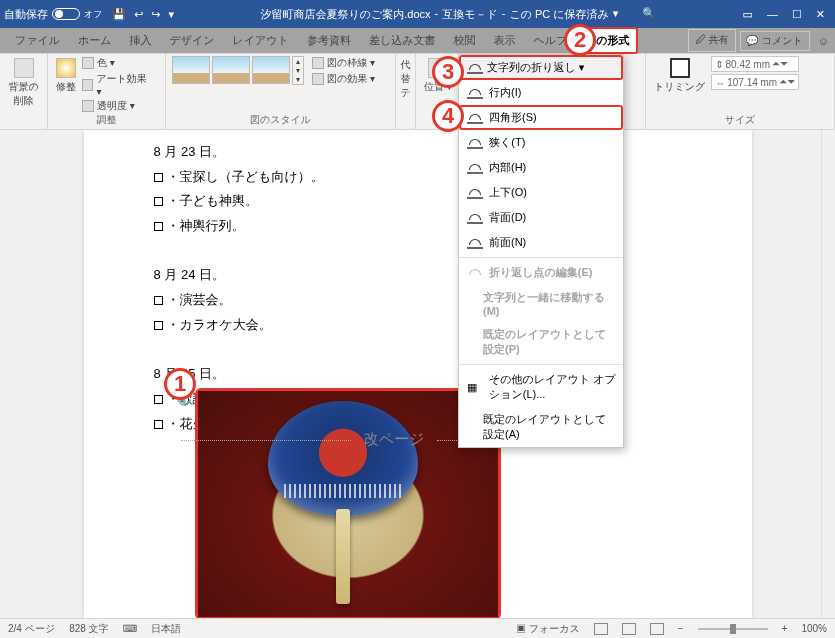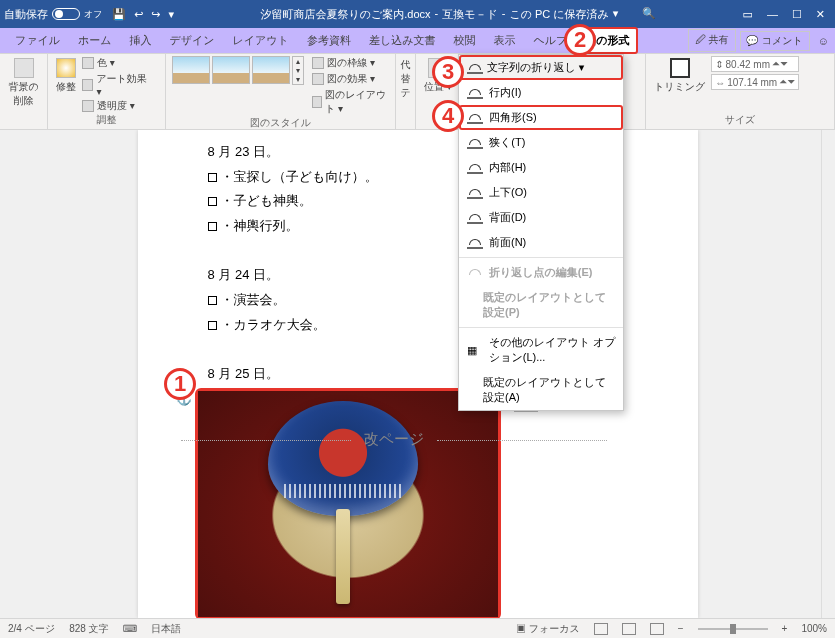--- a/index.html
+++ b/index.html
@@ -6,41 +6,41 @@
 body { width: 835px; height: 638px; background: #fff; overflow: hidden; position: relative; }
 
 .titlebar { height: 28px; background: #2b579a; color: #fff; display: flex; align-items: center; font-size: 11px; padding: 0 4px; }
 .titlebar .autosave { display: flex; align-items: center; gap: 4px; }
 .titlebar .toggle { width: 28px; height: 12px; border: 1px solid #fff; border-radius: 7px; position: relative; }
 .titlebar .toggle::after { content: ""; position: absolute; width: 8px; height: 8px; background: #fff; border-radius: 50%; top: 1px; left: 2px; }
 .titlebar .qat { display: flex; gap: 8px; margin-left: 10px; }
 .titlebar .title { flex: 1; text-align: center; display: flex; justify-content: center; gap: 4px; }
 .titlebar .winbtns { display: flex; gap: 14px; margin-right: 6px; }
 
-.ribbon-tabs { height: 26px; background: #c4b5fd; border-bottom: 1px solid #d6d6d6; display: flex; align-items: center; font-size: 11px; color: #444; padding: 0 6px; gap: 0; }
+.ribbon-tabs { height: 26px; background: #a3a3a3; border-bottom: 1px solid #d6d6d6; display: flex; align-items: center; font-size: 11px; color: #444; padding: 0 6px; gap: 0; }
 .ribbon-tabs .tab { padding: 6px 9px; cursor: pointer; }
 .ribbon-tabs .tab.active { background: #fff; border: 2px solid #e7352c; border-radius: 3px; padding: 4px 7px; color: #000; font-weight: bold; }
 .ribbon-tabs .spacer { flex: 1; }
 .ribbon-tabs .share { border: 1px solid #c8c8c8; padding: 2px 6px; margin: 0 2px; font-size: 10px; }
 
 .ribbon { height: 76px; background: #f3f2f1; border-bottom: 1px solid #d6d6d6; display: flex; font-size: 10px; color: #444; }
 .group { border-right: 1px solid #d6d6d6; padding: 2px 6px; display: flex; flex-direction: column; justify-content: space-between; }
 .group-label { text-align: center; font-size: 10px; color: #666; }
 .group-body { display: flex; gap: 4px; align-items: flex-start; flex: 1; }
 .vbtn { display: flex; flex-direction: column; align-items: center; gap: 2px; padding: 2px; font-size: 10px; }
 .vbtn .ico { width: 20px; height: 20px; background: #e2e2e2; border: 1px solid #bbb; }
 .mini-list { display: flex; flex-direction: column; gap: 2px; font-size: 10px; }
 .mini-item { display: flex; align-items: center; gap: 3px; }
 .mini-item .mico { width: 12px; height: 12px; background: #ddd; border: 1px solid #aaa; }
 .gallery { display: flex; gap: 2px; }
 .thumb { width: 38px; height: 28px; background: linear-gradient(#a8d8f0, #e8f4fa 60%, #d0b080 60%); border: 1px solid #bbb; }
 .g2 { display: flex; gap: 14px; }
 
 .doc-area { position: absolute; top: 130px; bottom: 20px; left: 0; right: 0; background: #f0f0f0; display: flex; justify-content: center; overflow: hidden; }
-.page { width: 560px; background: #fff; margin-top: 0; box-shadow: 0 0 4px rgba(0,0,0,.15); padding: 10px 30px 22px 70px; font-family: "MS Mincho", serif; font-size: 13px; color: #000; position: relative; }
+.page { width: 668px; background: #fff; margin-top: 0; box-shadow: 0 0 4px rgba(0,0,0,.15); padding: 10px 30px 22px 70px; font-family: "MS Mincho", serif; font-size: 13px; color: #000; position: relative; }
 .page p { line-height: 1.9; }
 .chk { display: inline-block; width: 9px; height: 9px; border: 1px solid #000; margin-right: 4px; vertical-align: middle; }
 
 .img-sel { position: absolute; left: 195px; top: 388px; width: 306px; height: 232px; border: 3px solid #e7352c; border-radius: 6px; }
 .uchiwa-bg { width: 100%; height: 100%; background: radial-gradient(ellipse at 50% 55%, #d9c89a 0%, #c8b47e 35%, #6b1410 36%, #4a0e0c 100%); position: relative; overflow: hidden; }
 .fan { position: absolute; left: 70px; top: 10px; width: 150px; height: 115px; background: radial-gradient(circle at 50% 45%, #c8362c 0%, #c8362c 24%, #1a3a7a 25%, #2750a8 100%); border-radius: 50% 50% 48% 48% / 55% 55% 45% 45%; box-shadow: inset 0 -8px 14px rgba(255,255,255,.25), 0 4px 8px rgba(0,0,0,.5); }
 .fan::after { content: ""; position: absolute; left: 16px; right: 16px; bottom: 18px; height: 14px; background: repeating-linear-gradient(90deg, #fff, #fff 2px, transparent 2px, transparent 5px); opacity: .7; }
 .fan-handle { position: absolute; left: 138px; top: 118px; width: 14px; height: 95px; background: linear-gradient(#e7d9a8, #cbb772); border-radius: 3px; box-shadow: 0 2px 4px rgba(0,0,0,.4); }
 .anchor { position: absolute; left: -22px; top: 0; font-size: 13px; color: #777; }
 
@@ -177,24 +177,20 @@
       </div>
       <div class="mini-list" style="margin-left:4px">
         <div class="mini-item">
             <div class="mico"></div>
             <span>図の枠線 ▾</span>
           </div>
         <div class="mini-item">
             <div class="mico"></div>
             <span>図の効果 ▾</span>
           </div>
-        <div class="mini-item">
-            <div class="mico"></div>
-            <span>図のレイアウト ▾</span>
-          </div>
       </div>
     </div>
     <div class="group-label">図のスタイル</div>
   </div>
   <div class="group" style="width:20px">
     <div class="vbtn">
         <span style="white-space:pre-line">代
 替
 テ</span>
       </div>
@@ -296,20 +292,23 @@
         <div class="bar"></div>
       </div>
       <span>前面(N)</span>
     </div>
   <div class="sep"></div>
   <div class="item dis">
       <div class="wico">
         <div class="arc" style="border-color:#bbb"></div>
       </div>
       <span>折り返し点の編集(E)</span>
+    </div>
+  <div class="item dis sub">
+      <span>文字列と一緒に移動する(M)</span>
     </div>
   <div class="item dis sub">
       <span>既定のレイアウトとして設定(P)</span>
     </div>
   <div class="sep"></div>
   <div class="item">
       <div class="wico">▦</div>
       <span>その他のレイアウト オプション(L)...</span>
     </div>
   <div class="item sub">

